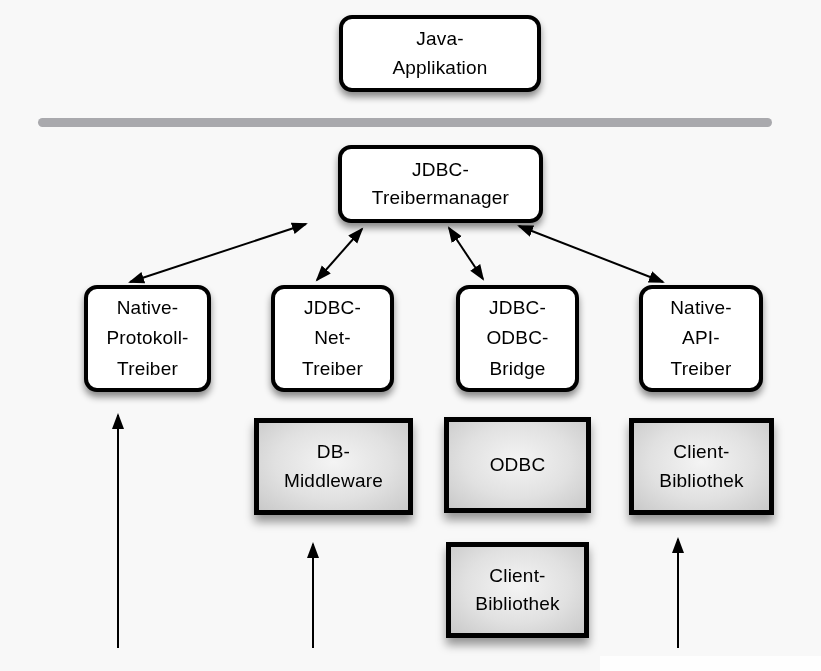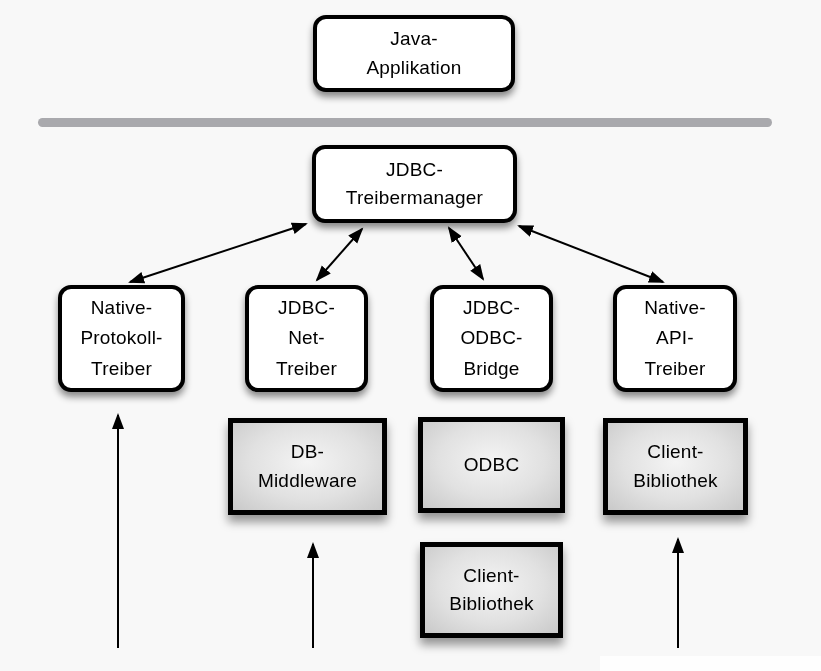--- a/index.html
+++ b/index.html
@@ -25,20 +25,21 @@
     box-sizing: border-box;
     display: flex;
     align-items: center;
     justify-content: center;
     text-align: center;
     white-space: pre-line;
     font-size: 19px;
     line-height: 1.5;
     letter-spacing: 0.2px;
     color: var(--text, #000);
+    margin-left: 26px;
   }
   .white-box {
     background: var(--box-fill-white, #ffffff);
     border: 4px solid var(--box-border, #000);
     border-radius: 13px;
     box-shadow: 0 5px 7px rgba(0,0,0,0.45);
   }
   .gray-box {
     background: radial-gradient(ellipse at 50% 45%,
       var(--box-fill-gray-center, #f4f4f4) 0%,

